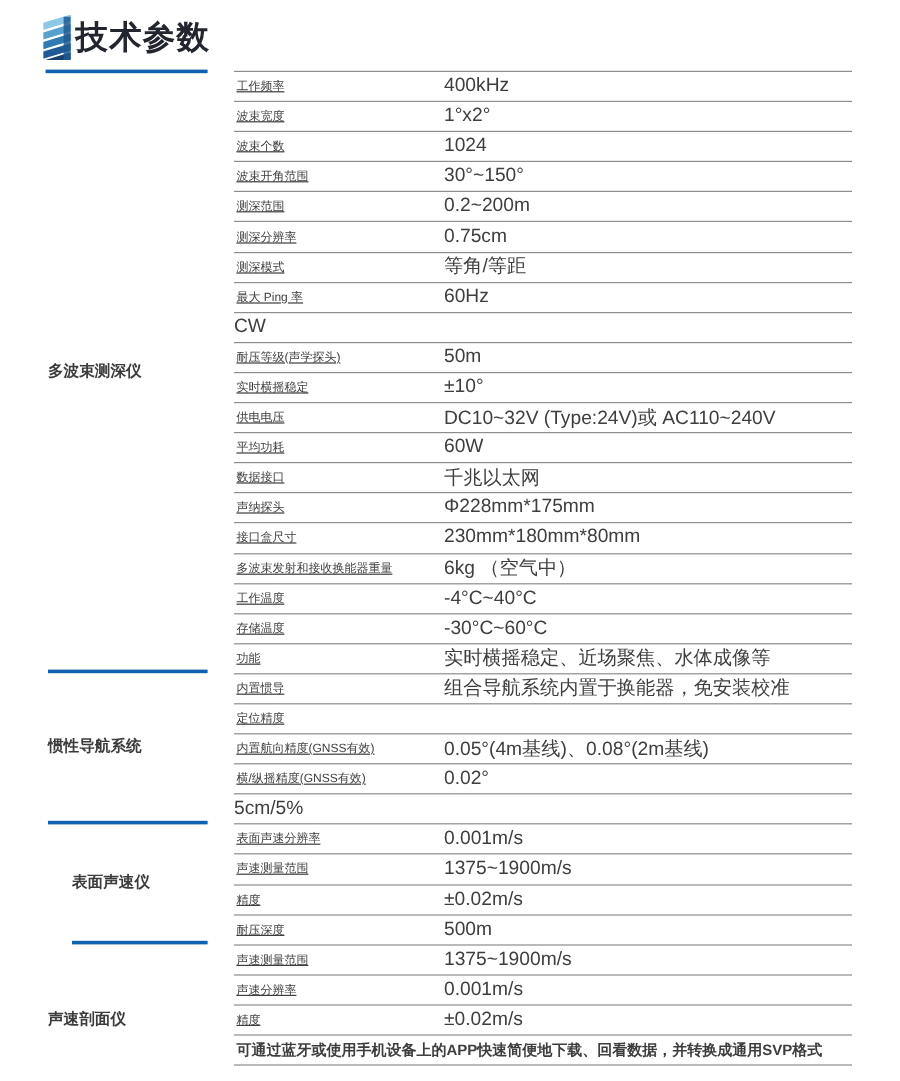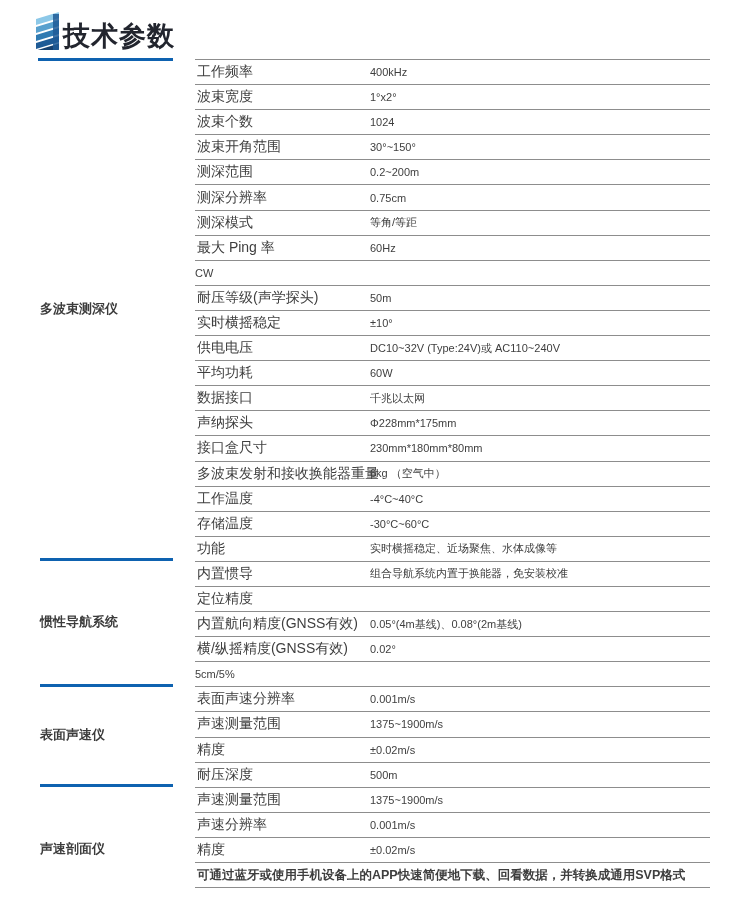--- a/index.html
+++ b/index.html
@@ -2,34 +2,34 @@
 <html style="--accent: #0E62B0; --border: #8D8D8D; --text: #3E3E3E; --title: #22252E;"><head>
 <meta charset="utf-8">
 <style>
   :root { --accent: #0E62B0; --border: #8D8D8D; --text: #3E3E3E; --title: #22252E; }
   * { margin:0; padding:0; box-sizing:border-box; }
   html,body { width:750px; height:901px; background:#ffffff; }
   body { font-family:"Liberation Sans","DejaVu Sans",sans-serif; position:relative; overflow:hidden; }
 
   .page { position:absolute; left:0; top:0; width:750px; height:901px; background:#ffffff; }
 
-  .title-block { position:absolute; left:36px; top:12px; display:flex; align-items:flex-end; gap:4px; }
+  .title-block { position:absolute; left:36px; top:12px; display:flex; align-items:center; gap:4px; }
   .title-block h1 { font-size:27px; font-weight:700; color:var(--title); letter-spacing:1px; line-height:1; }
   .title-icon { display:block; }
   .title-underline { position:absolute; left:38px; top:58px; width:135px; height:3px; background:var(--accent); }
 
   .rail { position:absolute; left:40px; top:59px; width:133px; }
   .rail-section { border-bottom:3px solid var(--accent); display:flex; align-items:center; }
   .rail-label { font-size:13px; font-weight:700; color:#3C3C3C; }
 
   .spec-table { position:absolute; left:195px; top:59px; width:515px; }
   .spec-row { display:flex; align-items:center; height:25.1px; border-top:1px solid var(--border); }
   .spec-table::after { content:""; display:block; border-top:1px solid var(--border); }
-  .param-cell { width:175px; padding-left:2px; font-size:14px; color:var(--text); white-space:nowrap; }
-  .value-cell { flex:1; font-size:11px; color:var(--text); white-space:nowrap; }
+  .param-cell { width:175px; padding-left:2px; font-size:10px; color:var(--text); white-space:nowrap;text-decoration:underline; }
+  .value-cell { flex:1; font-size:16px; color:var(--text); white-space:nowrap; }
   .note-cell { flex:1; padding-left:2px; font-size:12.5px; color:var(--text); white-space:nowrap;font-weight:bold; }
 </style>
 </head>
 <body>
 
 <div class="page">
 
   <div class="title-block">
     <svg class="title-icon" width="23" height="38" viewBox="0 0 23 38" xmlns="http://www.w3.org/2000/svg">
       <defs>
@@ -50,21 +50,21 @@
   </div>
   <div class="title-underline"></div>
 
   <div class="rail" id="rail">
       <div class="rail-section" style="height: 502px;">
         <div class="rail-label">多波束测深仪</div>
       </div>
       <div class="rail-section" style="height: 125.5px; text-align: right;">
         <div class="rail-label">惯性导航系统</div>
       </div>
-      <div class="rail-section" style="height: 100.4px;">
+      <div class="rail-section" style="height: 100.4px; margin-left: 20px;">
         <div class="rail-label">表面声速仪</div>
       </div>
       <div class="rail-section" style="height: 127px; text-align: center;">
         <div class="rail-label">声速剖面仪</div>
       </div>
     </div>
 
   <div class="spec-table" id="spec-table">
       <div class="spec-row">
         <div class="param-cell">工作频率</div>

